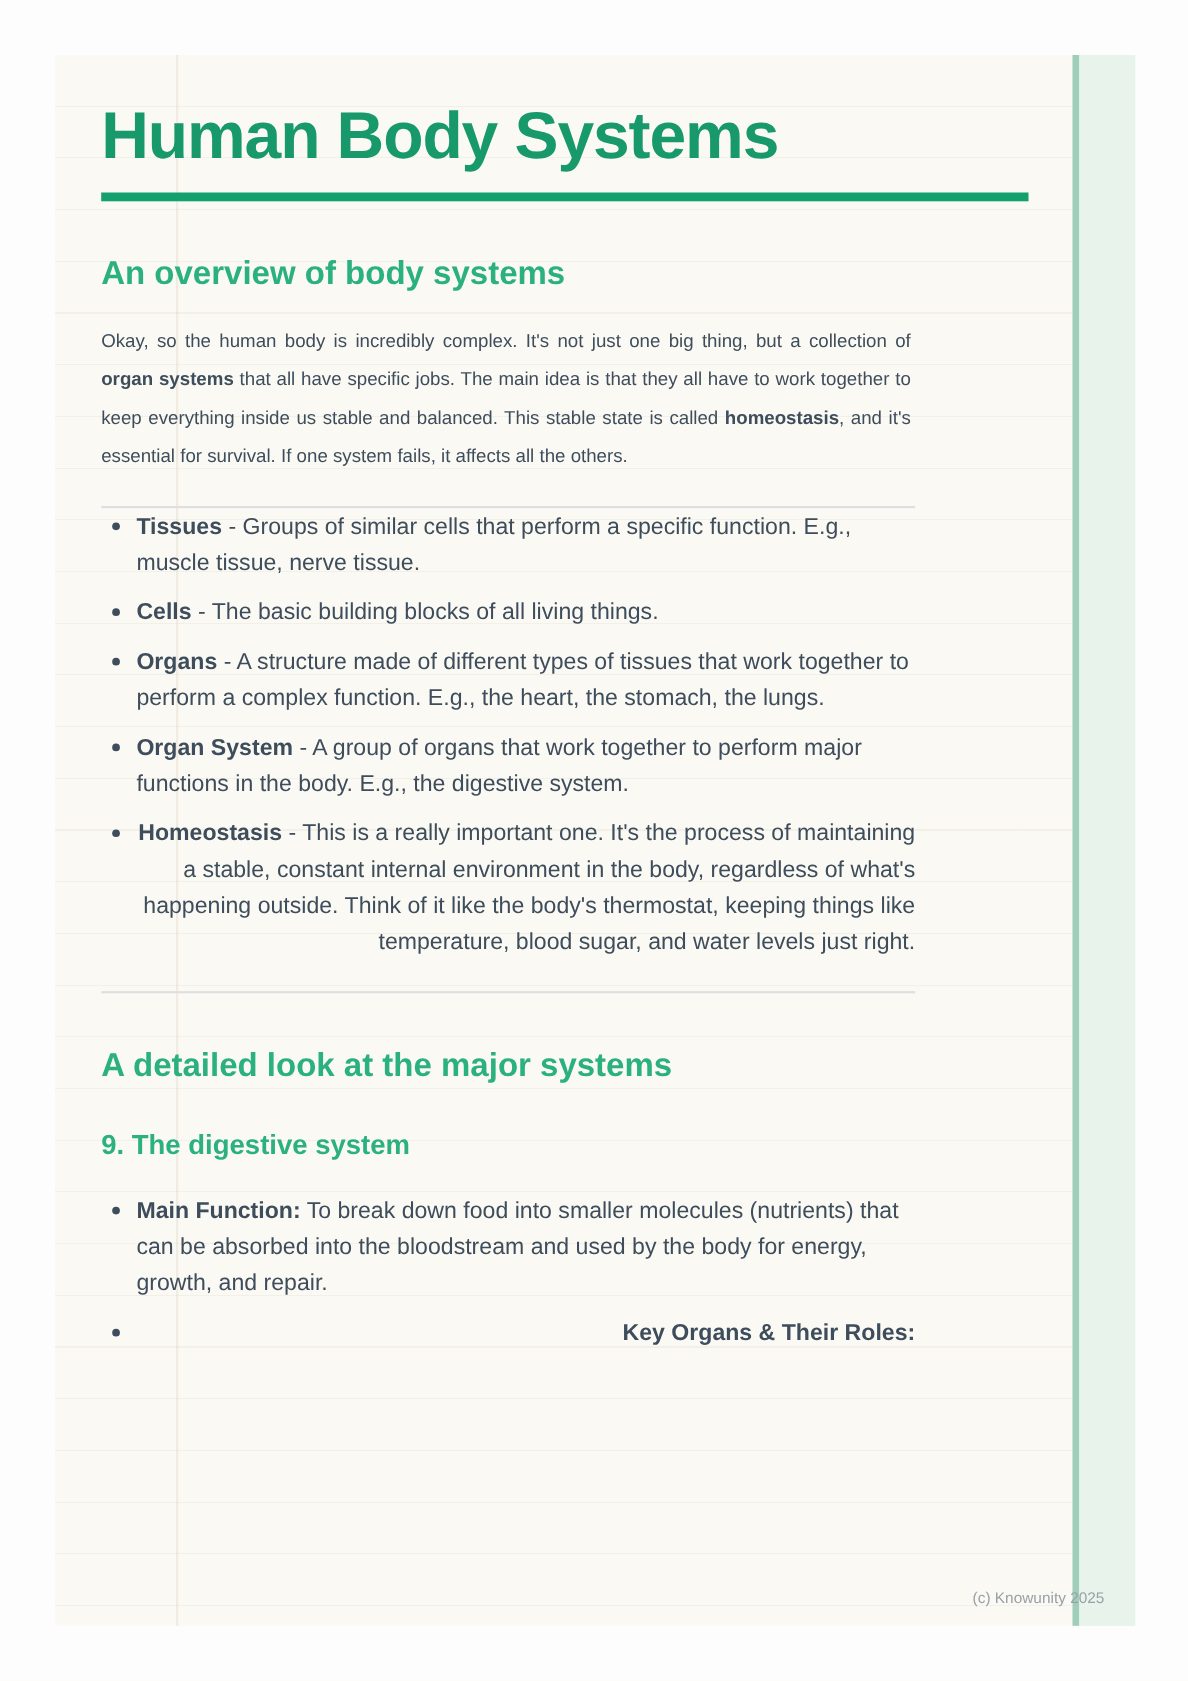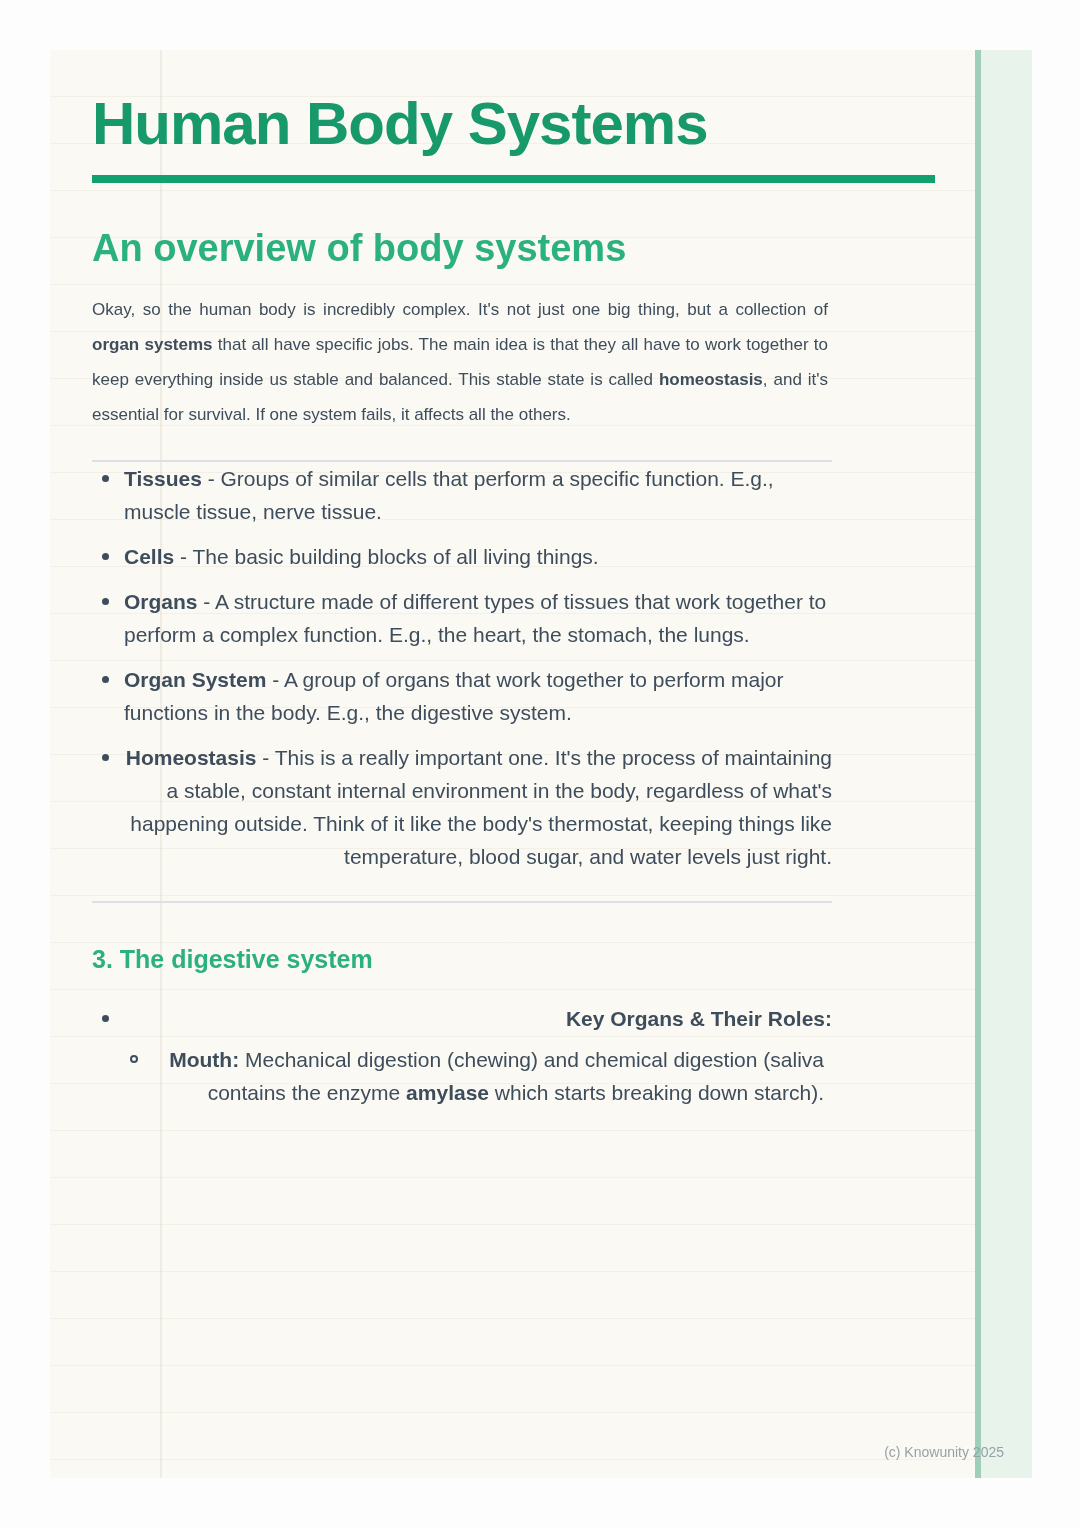--- a/index.html
+++ b/index.html
@@ -55,21 +55,21 @@
     font-size:60px;line-height:64px;font-weight:700;
     letter-spacing:-1px;
     color:var(--title-green);
   }
   .title-rule{
     width:843px;height:8px;margin-top:19px;
     background:var(--rule-green);
   }
   h2.section-h{
     margin:49px 0 27px 0;
-    font-size:38px;line-height:33px;font-weight:700;
+    font-size:30px;line-height:33px;font-weight:700;
     color:var(--heading-green);
   }
   h3.subsection-h{
     margin:42px 0 29px 0;
     font-size:25px;line-height:28px;font-weight:700;
     color:var(--heading-green);
   }
   p.body-par{
     margin:0;width:736px;
     font-size:17px;line-height:35px;
@@ -150,30 +150,29 @@
         <span><b>Organ System</b><span> - A group of organs that work together to perform major functions in the body. E.g., the digestive system.</span></span>
       </li>
       <li>
         <span class="marker dot"></span>
         <span><b>Homeostasis</b><span> - This is a really important one. It's the process of maintaining a stable, constant internal environment in the body, regardless of what's happening outside. Think of it like the body's thermostat, keeping things like temperature, blood sugar, and water levels just right.</span></span>
       </li>
     </ul>
 
     <div class="divider"></div>
 
-    <h3 class="subsection-h">3. The digestive system</h3>
+    <h2 class="section-h">A detailed look at the major systems</h2>
+    <h3 class="subsection-h">9. The digestive system</h3>
 
     <ul class="list">
       <li>
         <span class="marker dot"></span>
+        <span><b>Main Function:</b><span> To break down food into smaller molecules (nutrients) that can be absorbed into the bloodstream and used by the body for energy, growth, and repair.</span></span>
+      </li>
+      <li>
+        <span class="marker dot"></span>
         <span><b>Key Organs &amp; Their Roles:</b></span>
-        <ul class="sub">
-          <li>
-            <span class="marker circle"></span>
-            <span><b>Mouth:</b><span> Mechanical digestion (chewing) and chemical digestion (saliva contains the enzyme </span><b>amylase</b><span> which starts breaking down starch).</span></span>
-          </li>
-        </ul>
       </li>
     </ul>
   </div>
 
   <div class="footer">(c) Knowunity 2025</div>
 </div>
 
 </body></html>

